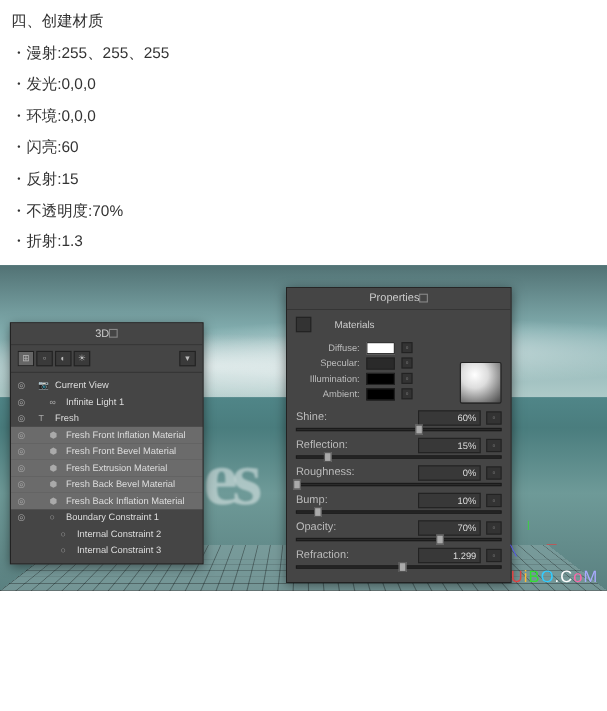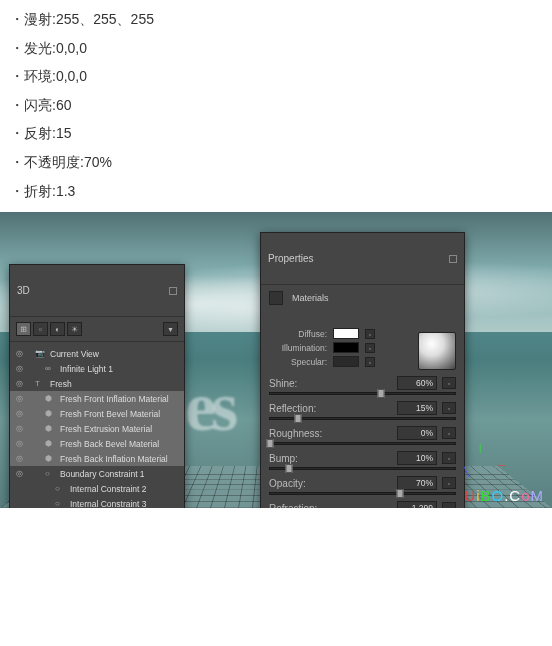--- a/index.html
+++ b/index.html
@@ -7,59 +7,60 @@
 .doc{padding:6px 10px;color:#333;font-size:14px;line-height:1.9}
 .doc p{margin-bottom:2px}
 .img-area{position:relative;width:552px;height:296px;background:linear-gradient(180deg,#7ab5b8 0%,#5a9498 25%,#4a7d7e 50%,#6e9a98 70%,#5a8080 100%);overflow:hidden}
 .grid{position:absolute;bottom:0;left:0;right:0;height:110px;background-image:repeating-linear-gradient(90deg,rgba(0,0,0,.35) 0 1px,transparent 1px 14px),repeating-linear-gradient(0deg,rgba(0,0,0,.35) 0 1px,transparent 1px 14px);background-color:rgba(140,170,170,.5);transform:perspective(400px) rotateX(62deg);transform-origin:bottom center}
 .wave{position:absolute;top:0;left:0;right:0;height:120px;background:linear-gradient(180deg,#4a6668,#88b1b2,#bfd6d4);opacity:.85}
 .foam{position:absolute;top:50px;left:0;right:0;height:70px;background:radial-gradient(ellipse at 30% 60%,rgba(255,255,255,.6),transparent 50%),radial-gradient(ellipse at 70% 40%,rgba(255,255,255,.5),transparent 50%),radial-gradient(ellipse at 50% 70%,rgba(255,255,255,.4),transparent 50%)}
 .text3d{position:absolute;left:185px;top:155px;color:rgba(255,255,255,.45);font-size:70px;font-weight:600;font-family:Georgia,serif;letter-spacing:-5px;filter:blur(1px)}
 .panel{position:absolute;background:#535353;border:1px solid #222;color:#ccc;font-size:9px;box-shadow:0 2px 10px rgba(0,0,0,.5)}
 .panel-3d{left:9px;top:52px;width:176px}
 .panel-props{left:260px;top:20px;width:205px}
-.panel-title{background:#454545;padding:20px 7px;font-size:10px;display:flex;justify-content:space-between;align-items:center;border-bottom:1px solid #333}
+.panel-title{background:#454545;padding:4px 7px;font-size:10px;display:flex;justify-content:center;align-items:center;border-bottom:1px solid #333}
 .panel-title .ctrls{display:flex;gap:6px}
 .panel-title .sq{width:8px;height:8px;border:1px solid #888}
 .toolbar{display:flex;gap:2px;padding:5px 6px;background:#454545;border-bottom:1px solid #333;align-items:center}
 .toolbar span{width:15px;height:14px;background:#3a3a3a;border:1px solid #222;display:inline-flex;align-items:center;justify-content:center;font-size:8px;color:#bbb}
 .toolbar span.active{background:#666}
 .tree{padding:4px 0;background:#454545}
 .tree-row{display:flex;align-items:center;padding:2px 6px;gap:4px;min-height:15px}
 .tree-row.sel{background:#6b6b6b}
 .tree-row .eye{width:11px;font-size:8px;color:#aaa}
 .tree-row .ico{width:11px;font-size:8px;color:#aaa}
 .tree-row .indent{display:inline-block}
 .tree-row .lbl{font-size:8.5px;color:#ddd;white-space:nowrap}
 .props-body{padding:6px 8px;background:#454545}
-.props-head{display:flex;align-items:center;gap:9px;margin-bottom:20px}
+.props-head{display:flex;align-items:center;gap:21px;margin-bottom:6px}
 .props-head .micon{width:14px;height:14px;background:#333;border:1px solid #222;display:inline-block}
 .matrow{display:flex;align-items:center;margin:3px 0;gap:6px}
 .matrow .mlbl{width:58px;text-align:right;font-size:8.5px;color:#bbb}
 .matrow .swatch{width:26px;height:11px;border:1px solid #222}
 .matrow .fold{width:10px;height:10px;background:#333;border:1px solid #222;font-size:7px;color:#999;text-align:center;line-height:9px}
 .preview{width:38px;height:38px;background:radial-gradient(circle at 35% 30%,#fff,#ddd 35%,#888 70%,#444);border:1px solid #222;border-radius:2px;margin-left:auto}
 .matgrid{display:flex;align-items:flex-end;gap:4px}
 .slider-row{display:flex;align-items:center;margin:6px 0 2px;gap:5px}
 .slider-row .slbl{font-size:10px;color:#bbb;width:60px}
-.slider-row .sval{font-size:8.5px;color:#ddd;width:40px;text-align:right;background:#383838;padding:1px 3px;border:1px solid #222}
+.slider-row .sval{font-size:8.5px;color:#ddd;width:57px;text-align:right;background:#383838;padding:1px 3px;border:1px solid #222}
 .slider-row .fold2{width:14px;height:12px;background:#333;border:1px solid #222;font-size:7px;color:#999;text-align:center;line-height:11px}
 .slider-track{height:3px;background:#2a2a2a;border:1px solid #1a1a1a;position:relative;margin:0 0 6px 0}
 .slider-thumb{position:absolute;top:-4px;width:7px;height:9px;background:#aaa;border:1px solid #555;transform:translateX(-50%)}
 .watermark{position:absolute;right:8px;bottom:4px;font-size:15px;font-weight:normal;letter-spacing:1px}
 .watermark span{display:inline-block}
 .axis{position:absolute;right:70px;bottom:45px;font-size:9px}
 .axis .x{color:#d44;position:absolute;left:15px;top:-3px}
 .axis .y{color:#3d3;position:absolute;left:-3px;top:-20px}
 .axis .z{color:#55f;position:absolute;left:-18px;top:4px}
 </style>
 </head>
 <body>
 
 <div class="doc">
+  <p>四、创建材质</p>
   <p>・<span>漫射:255、255、255</span></p>
   <p>・<span>发光:0,0,0</span></p>
   <p>・<span>环境:0,0,0</span></p>
   <p>・<span>闪亮:60</span></p>
   <p>・<span>反射:15</span></p>
   <p>・<span>不透明度:70%</span></p>
   <p>・<span>折射:1.3</span></p>
 </div>
 
 <div class="img-area">
@@ -166,27 +167,32 @@
         <span>Materials</span>
       </div>
       <div class="matgrid">
         <div id="colorRows" style="flex:1">
             <div class="matrow">
               <span class="mlbl">Diffuse:</span>
               <span class="swatch" style="background:#ffffff"></span>
               <span class="fold">▫</span>
             </div>
             <div class="matrow">
+              <span class="mlbl">Specular:</span>
+              <span class="swatch" style="background:#2a2a2a"></span>
+              <span class="fold">▫</span>
+            </div>
+            <div class="matrow">
               <span class="mlbl">Illumination:</span>
               <span class="swatch" style="background:#000000"></span>
               <span class="fold">▫</span>
             </div>
             <div class="matrow">
-              <span class="mlbl">Specular:</span>
-              <span class="swatch" style="background:#2a2a2a"></span>
+              <span class="mlbl">Ambient:</span>
+              <span class="swatch" style="background:#000000"></span>
               <span class="fold">▫</span>
             </div>
           </div>
         <div class="preview"></div>
       </div>
       <div id="sliders">
           <div>
             <div class="slider-row">
               <span class="slbl">Shine:</span>
               <div style="flex:1"></div>

